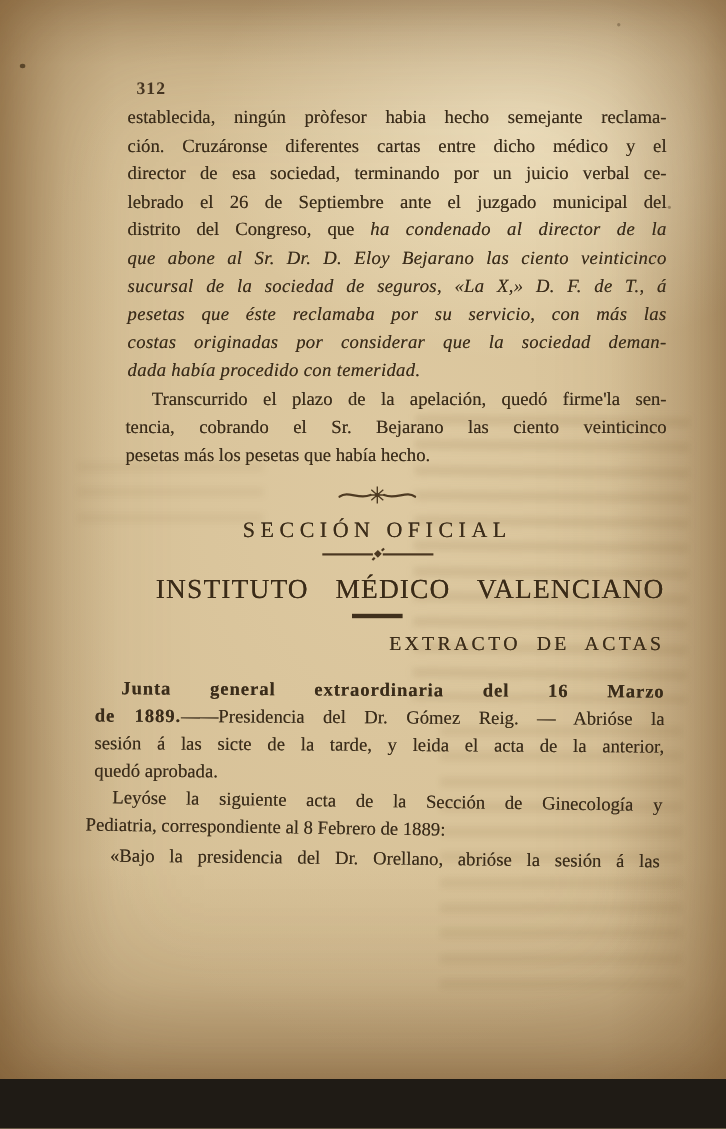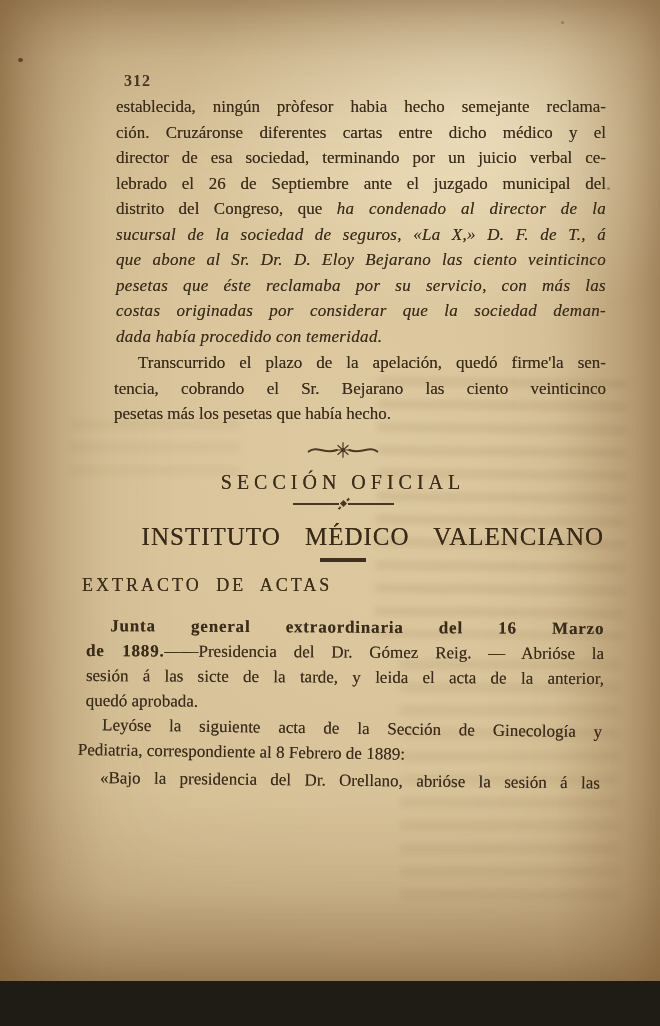--- a/index.html
+++ b/index.html
@@ -71,21 +71,21 @@
     content:""; position:absolute; left:1.5px; width:2px; height:3px; background:#4a3721;
   }
   .divider .dot::before { top:-5px; } .divider .dot::after { bottom:-5px; }
   .h-inst {
     text-align:right; font-size:25px; letter-spacing:1px; word-spacing:17px;
     color:#3a2b18; margin:14px 0 0 0; font-weight:normal;
     text-shadow:0 0 .6px rgba(58,43,24,.85);
   }
   .underbar { width:46px; height:4px; background:#40301c; margin:7px auto 0 auto; }
   .h-acts {
-    text-align:left; font-size:18px; letter-spacing:3px; word-spacing:7px;
+    text-align:right; font-size:18px; letter-spacing:3px; word-spacing:7px;
     color:#3c2d1a; margin:13px 0 0 0; font-weight:normal;
     text-shadow:0 0 .5px rgba(60,45,26,.8);
   }
 </style>
 </head>
 <body>
 
 <div class="page">
 
   <div class="ghost g1"></div>
@@ -98,22 +98,22 @@
   <div class="page-number">312</div>
 
   <div class="text-block">
 
     <div class="para p1">
         <div class="line j"><span class="s-n">establecida, ningún pròfesor habia hecho semejante reclama-</span></div>
         <div class="line j"><span class="s-n">ción. Cruzáronse diferentes cartas entre dicho médico y el</span></div>
         <div class="line j"><span class="s-n">director de esa sociedad, terminando por un juicio verbal ce-</span></div>
         <div class="line j"><span class="s-n">lebrado el 26 de Septiembre ante el juzgado municipal del</span></div>
         <div class="line j"><span class="s-n">distrito del Congreso, que </span><span class="s-i">ha condenado al director de la</span></div>
+        <div class="line j"><span class="s-i">que abone al Sr. Dr. D. Eloy Bejarano las ciento veinticinco</span></div>
         <div class="line j"><span class="s-i">sucursal de la sociedad de seguros, «La X,» D. F. de T., á</span></div>
-        <div class="line j"><span class="s-i">que abone al Sr. Dr. D. Eloy Bejarano las ciento veinticinco</span></div>
         <div class="line j"><span class="s-i">pesetas que éste reclamaba por su servicio, con más las</span></div>
         <div class="line j"><span class="s-i">costas originadas por considerar que la sociedad deman-</span></div>
         <div class="line"><span class="s-i">dada había procedido con temeridad.</span></div>
       </div>
 
     <div class="para p2">
         <div class="line j ind"><span class="s-n">Transcurrido el plazo de la apelación, quedó firme'la sen-</span></div>
         <div class="line j"><span class="s-n">tencia, cobrando el Sr. Bejarano las ciento veinticinco</span></div>
         <div class="line"><span class="s-n">pesetas más los pesetas que había hecho.</span></div>
       </div>

